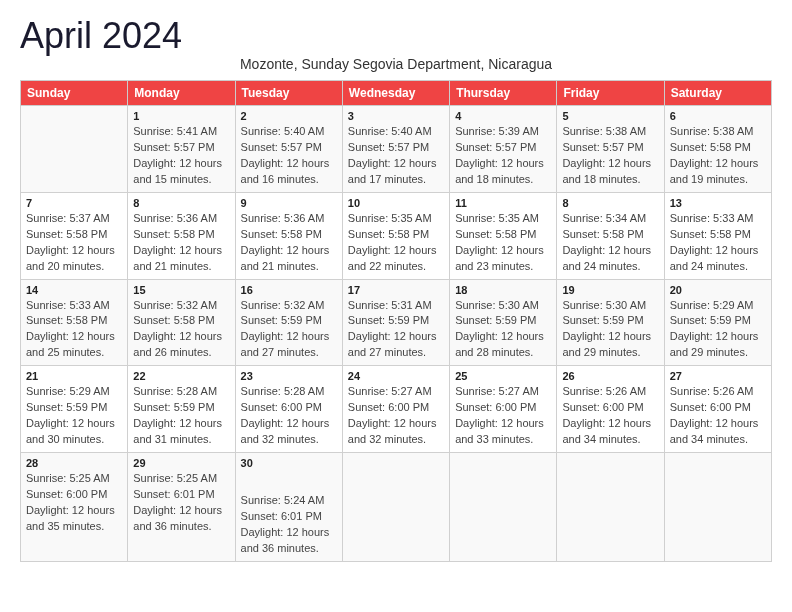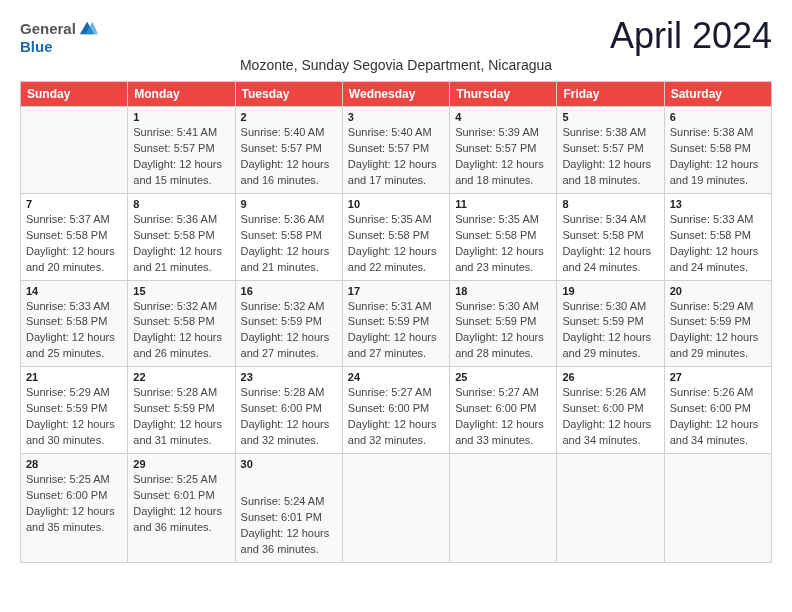--- a/index.html
+++ b/index.html
@@ -103,30 +103,20 @@
     }
     .empty-cell {
       background: #f9f9f9 !important;
     }
   </style>
 </head>
 <body>
 
 <div class="page">
   <div class="header-row">
-    <div class="logo">
-      <div class="logo-text">
-        <span class="logo-general">General</span>
-        <svg class="logo-icon" viewBox="0 0 22 18" xmlns="http://www.w3.org/2000/svg">
-          <polygon points="2,16 10,2 18,16" fill="#1a6aab"></polygon>
-          <polygon points="8,16 16,2 22,16" fill="#3399dd" opacity="0.7"></polygon>
-        </svg>
-      </div>
-      <span class="logo-blue">Blue</span>
-    </div>
     <div class="month-title">April 2024</div>
   </div>
   <div class="subtitle">Mozonte, Sunday Segovia Department, Nicaragua</div>
 
   <table class="calendar">
     <thead>
       <tr>
 
       <th>Sunday</th>
           <th>Monday</th>

